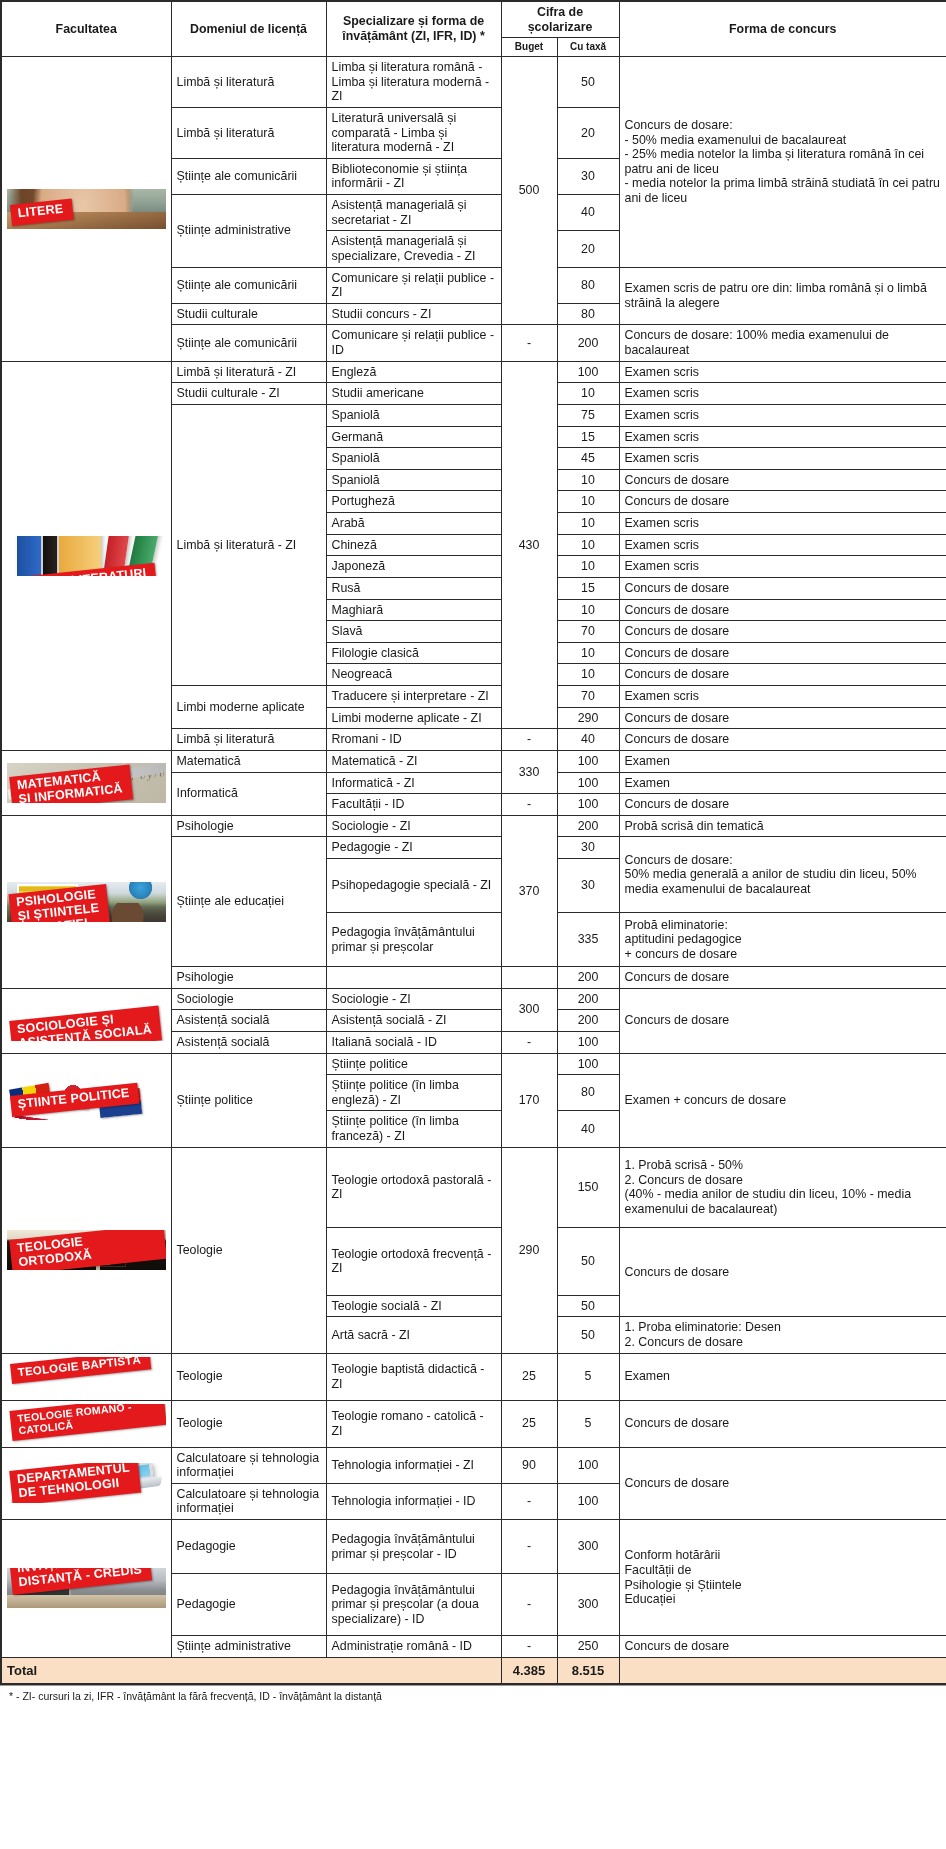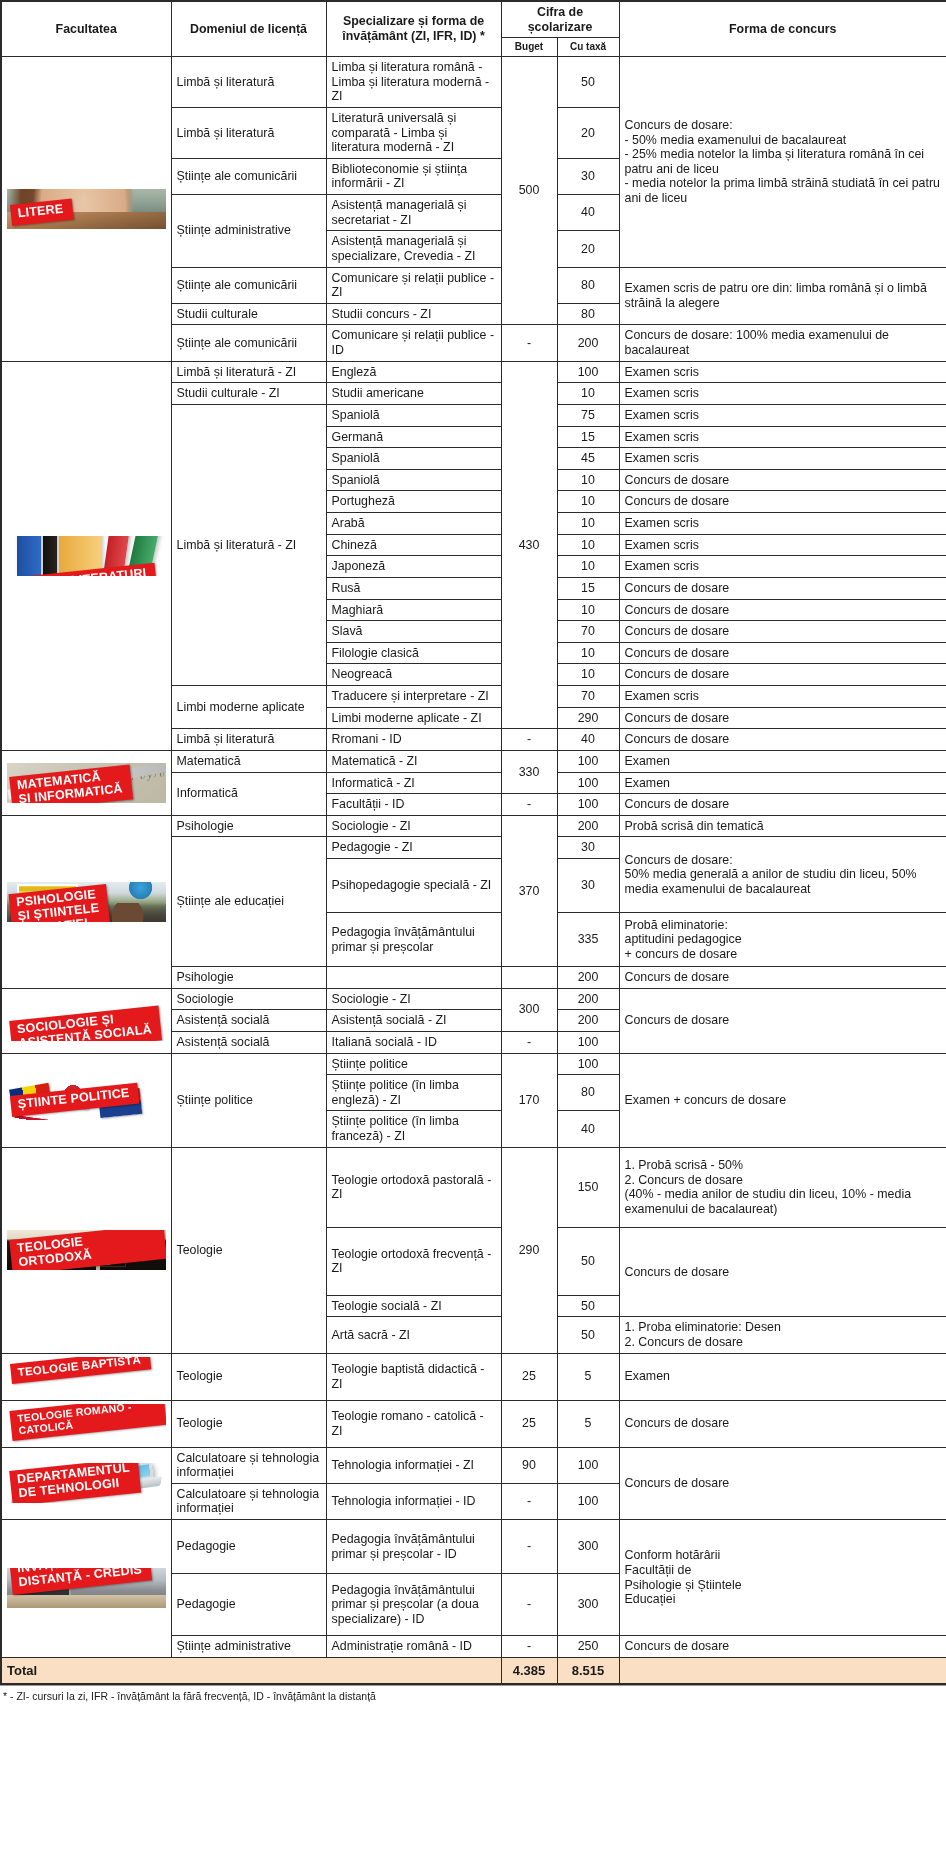--- a/index.html
+++ b/index.html
@@ -80,21 +80,21 @@
   
   tr.total td {
     background: #fbdfc4;
     font-weight: bold;
     font-size: 13px;
     padding: 5px 5px;
   }
 
   .footnote {
     font-size: 10.5px;
-    padding: 4px 3px 6px 3px;
+    padding: 4px 3px 6px 9px;
     color: #1a1a1a;
     border-top: 1px solid #9a9a9a;
   }
 
   
   .ph { position:absolute; inset:0; overflow:hidden; }
 
   
   .ph-litere { background:
       radial-gradient(ellipse 70px 120px at 48% 42%, #e8c7a8 0%, #d9ab85 60%, rgba(217,171,133,0) 72%),

